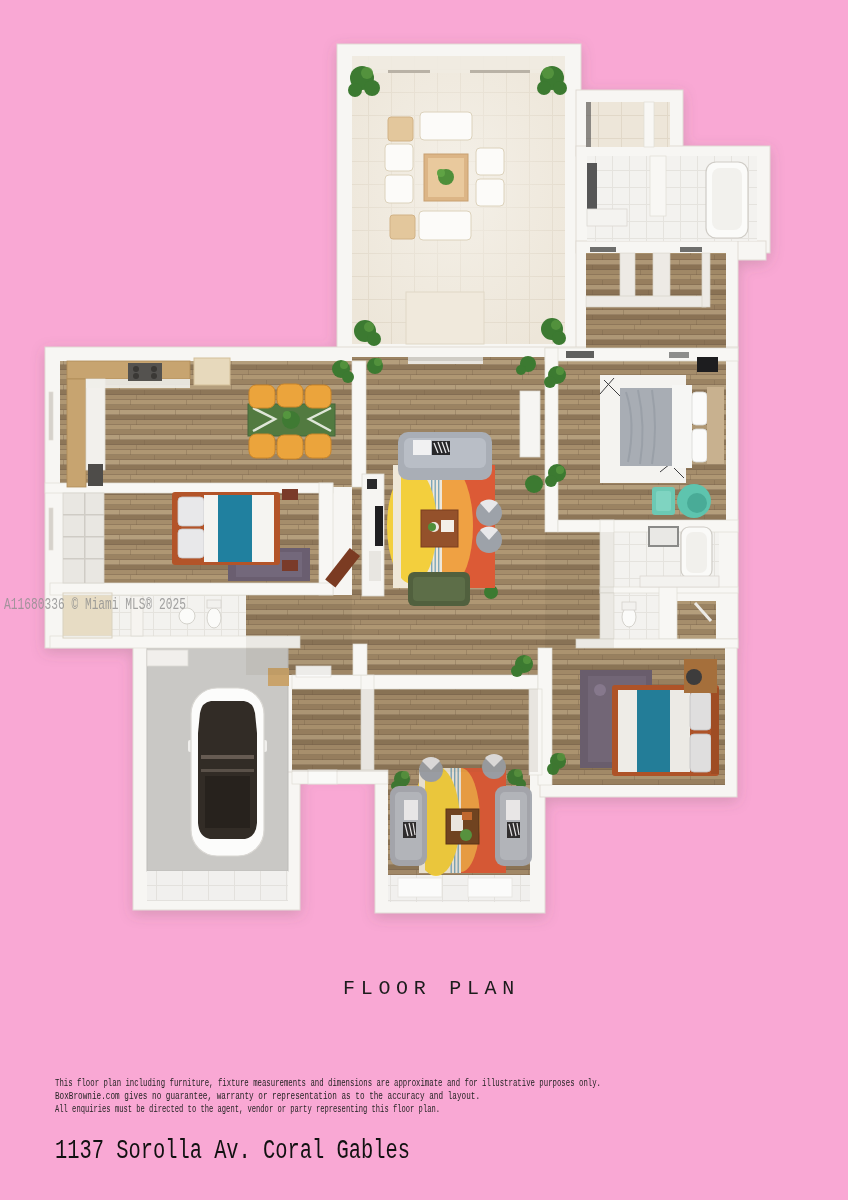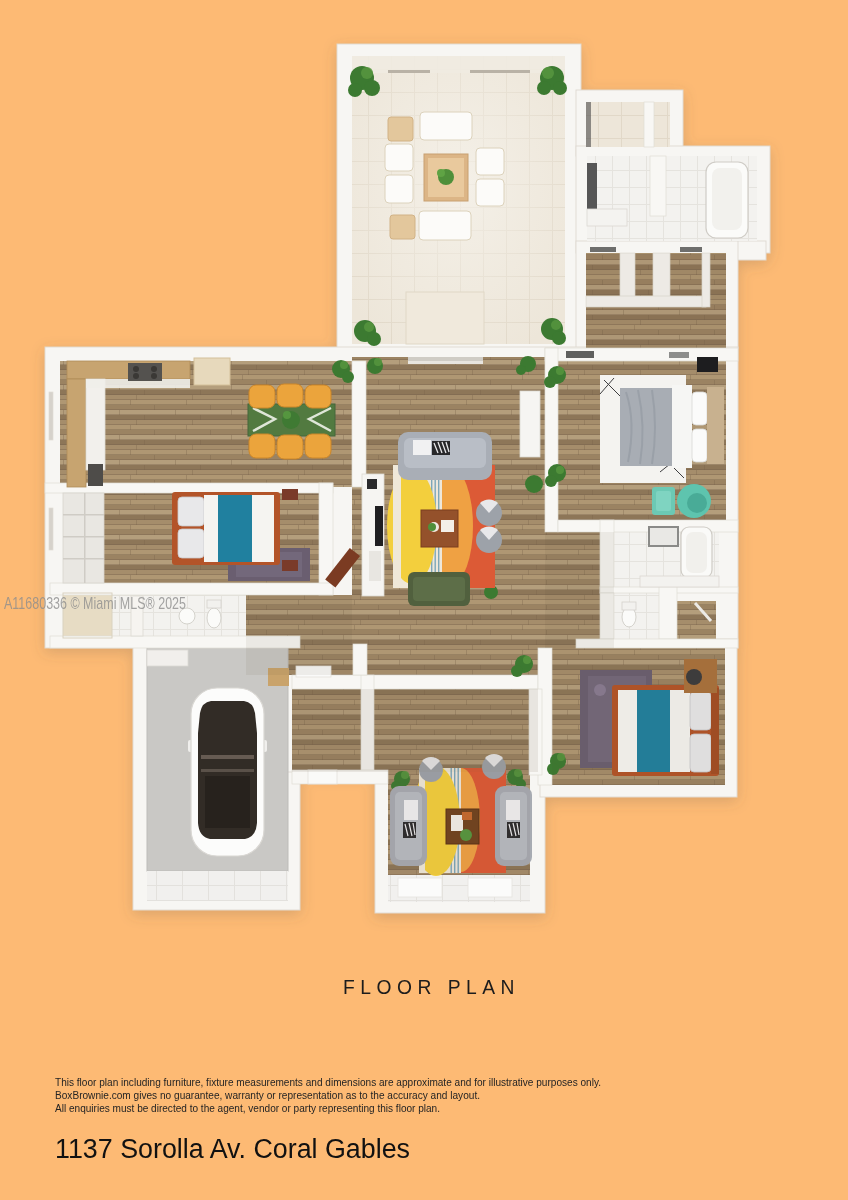--- a/index.html
+++ b/index.html
@@ -1,16 +1,16 @@
 <!DOCTYPE html>
 <html><head>
 <meta charset="utf-8">
 <style>
 html,body{margin:0;padding:0;background:#ffffff;}
-#page{width:848px;height:1200px;position:relative;background:#fdba74;font-family:Liberation Sans, sans-serif;}
+#page{width:848px;height:1200px;position:relative;background:#f9a8d4;font-family:Liberation Mono, monospace;}
 </style>
 </head>
 <body>
 <div id="page">
 <svg width="848" height="1200" viewBox="0 0 848 1200">
 <defs>
   <pattern id="wood" width="56" height="25" patternUnits="userSpaceOnUse">
     <rect width="56" height="25" fill="#a78f6d"></rect>
     <rect y="0" width="56" height="5" fill="#af9773"></rect>
     <rect y="5" width="56" height="5" fill="#9b8362"></rect>

